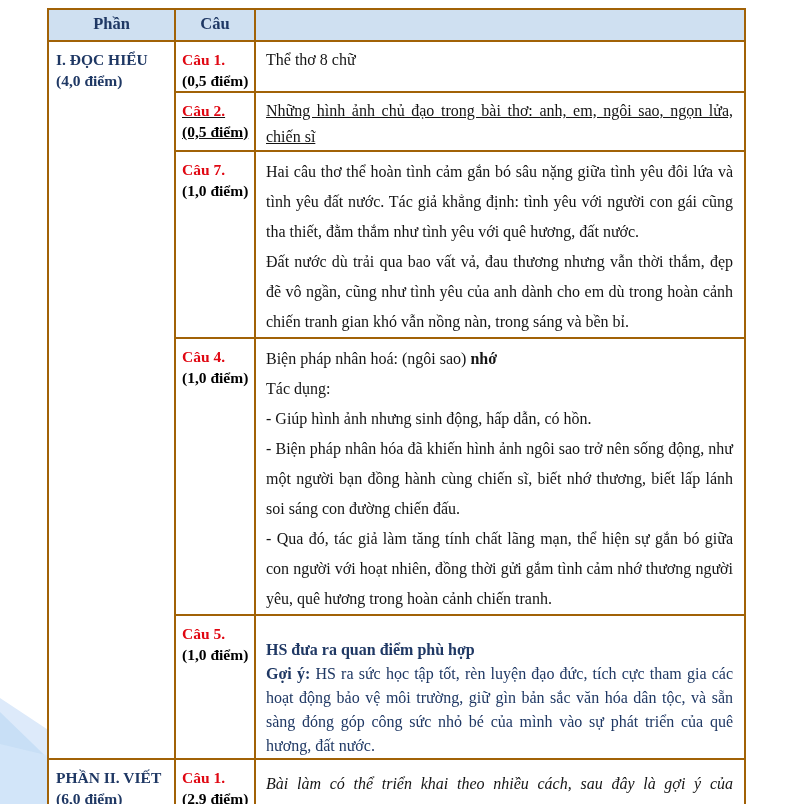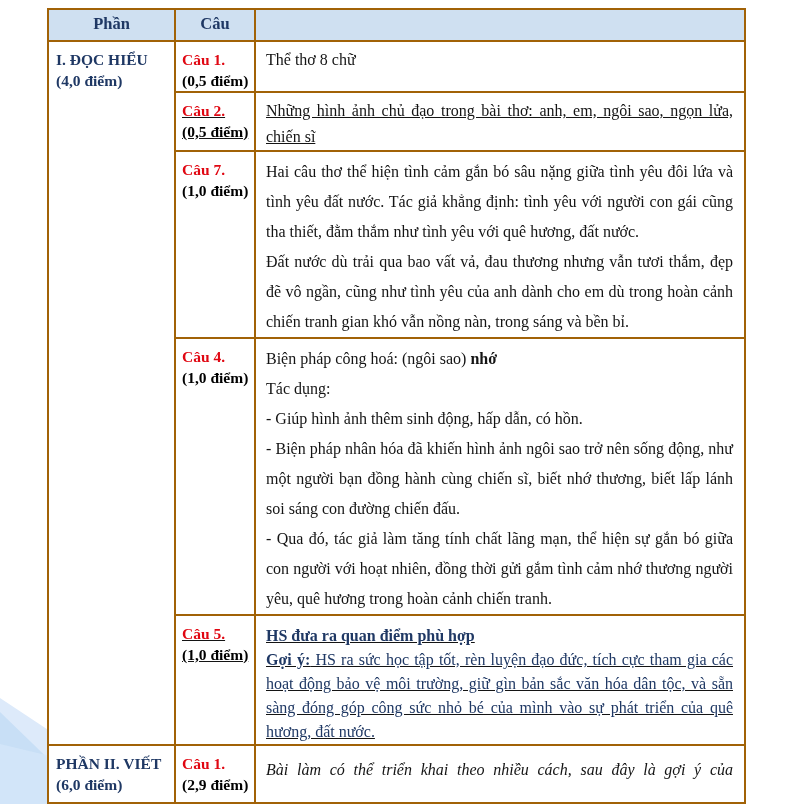--- a/index.html
+++ b/index.html
@@ -29,41 +29,41 @@
     vertical-align:top;overflow:hidden;
     background:#ffffff;
   }
   .rubric th{
     background:#cfe0f1;color:#1f3864;
     font-weight:bold;font-size:16.5px;text-align:center;
     padding:4px 2px;
   }
   tr.hdr{height:32px;}
   tr.r1{height:48px;} tr.r2{height:59px;text-decoration:underline;} tr.r3{height:183px;}
-  tr.r4{height:274px;font-family:Liberation Serif, serif;} tr.r5{height:123px;text-decoration:underline;} tr.r6{height:58px;}
+  tr.r4{height:274px;font-family:Liberation Serif, serif;} tr.r5{height:123px;} tr.r6{height:58px;}
 
   td.part{
     color:#1f3864;font-weight:bold;font-size:15.5px;line-height:21px;
     padding:7px 3px 0 7px;
   }
   td.qcell{
     font-weight:bold;font-size:15.5px;line-height:21px;
     padding:7px 2px 0 6px;
   }
   .qnum{display:block;color:#e00712;}
   .qpts{display:block;color:#000000;}
 
   td.ans{font-size:16px;padding:5px 11px 0 10px;margin-top:44px;}
   td.ans p{margin:0;text-align:justify;}
   td.ans .single{text-align:left;}
   tr.r1 td.ans{padding-top:9px;}
   tr.r2 td.ans p{line-height:26px;}
   tr.r3 td.ans p{line-height:30px;}
   tr.r4 td.ans p{line-height:30px;}
-  tr.r5 td.ans{color:#1f3864;padding-top:8px;}
+  tr.r5 td.ans{color:#1f3864;padding-top:22px;}
   tr.r5 td.ans p{line-height:24px;}
   .b{font-weight:bold;}
   tr.r6 td.ans p{
     font-style:italic;line-height:30px;padding-top:4px;
     text-align:justify;text-align-last:justify;
   }
 </style>
 </head>
 <body>
 
@@ -109,34 +109,34 @@
       <p>Những hình ảnh chủ đạo trong bài thơ: anh, em, ngôi sao, ngọn lửa, chiến sĩ</p>
     </td>
   </tr>
 
   <tr class="r3">
     <td class="qcell">
       <span class="qnum">Câu 7.</span>
       <span class="qpts">(1,0 điểm)</span>
     </td>
     <td class="ans">
-      <p>Hai câu thơ thể hiện tình cảm gắn bó sâu nặng giữa tình yêu đôi lứa và tình yêu đất nước. Tác giả khẳng định: tình yêu với người con gái cũng tha thiết, đằm thắm như tình yêu với quê hương, đất nước.</p>
-      <p>Đất nước dù trải qua bao vất vả, đau thương nhưng vẫn tươi thắm, đẹp đẽ vô ngần, cũng như tình yêu của anh dành cho em dù trong hoàn cảnh chiến tranh gian khó vẫn nồng nàn, trong sáng và bền bỉ.</p>
+      <p>Hai câu thơ thể hoàn tình cảm gắn bó sâu nặng giữa tình yêu đôi lứa và tình yêu đất nước. Tác giả khẳng định: tình yêu với người con gái cũng tha thiết, đằm thắm như tình yêu với quê hương, đất nước.</p>
+      <p>Đất nước dù trải qua bao vất vả, đau thương nhưng vẫn thời thắm, đẹp đẽ vô ngần, cũng như tình yêu của anh dành cho em dù trong hoàn cảnh chiến tranh gian khó vẫn nồng nàn, trong sáng và bền bỉ.</p>
     </td>
   </tr>
 
   <tr class="r4">
     <td class="qcell">
       <span class="qnum">Câu 4.</span>
       <span class="qpts">(1,0 điểm)</span>
     </td>
     <td class="ans">
-      <p><span>Biện pháp công hoá: (ngôi sao) </span><span class="b">nhớ</span></p>
+      <p><span>Biện pháp nhân hoá: (ngôi sao) </span><span class="b">nhớ</span></p>
       <p>Tác dụng:</p>
-      <p>- Giúp hình ảnh thêm sinh động, hấp dẫn, có hồn.</p>
+      <p>- Giúp hình ảnh nhưng sinh động, hấp dẫn, có hồn.</p>
       <p>- Biện pháp nhân hóa đã khiến hình ảnh ngôi sao trở nên sống động, như một người bạn đồng hành cùng chiến sĩ, biết nhớ thương, biết lấp lánh soi sáng con đường chiến đấu.</p>
       <p>- Qua đó, tác giả làm tăng tính chất lãng mạn, thể hiện sự gắn bó giữa con người với hoạt nhiên, đồng thời gửi gắm tình cảm nhớ thương người yêu, quê hương trong hoàn cảnh chiến tranh.</p>
     </td>
   </tr>
 
   <tr class="r5">
     <td class="qcell">
       <span class="qnum">Câu 5.</span>
       <span class="qpts">(1,0 điểm)</span>
     </td>

